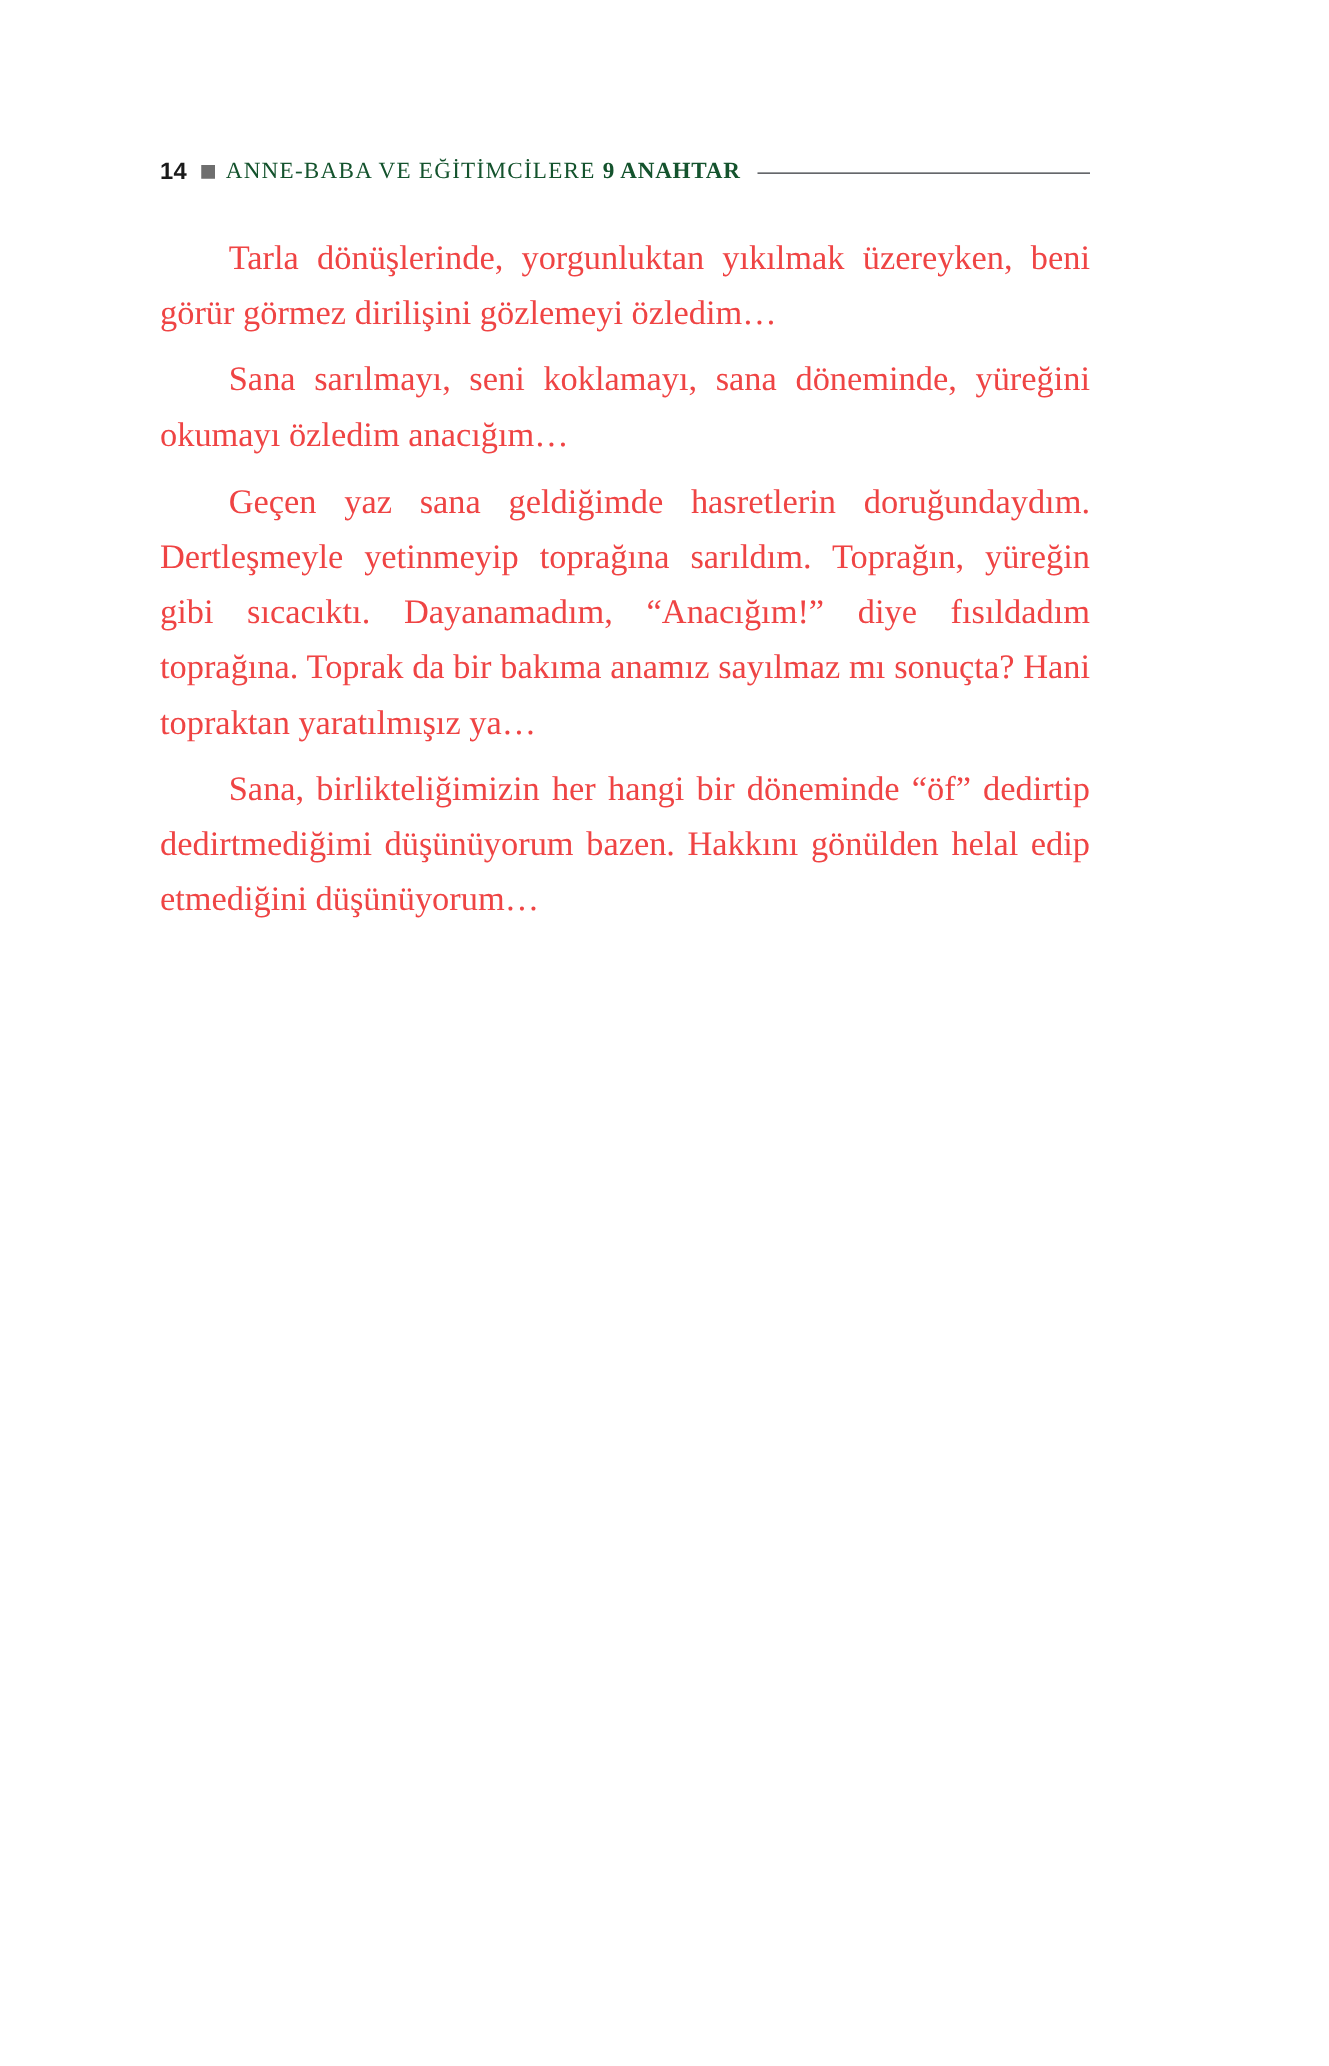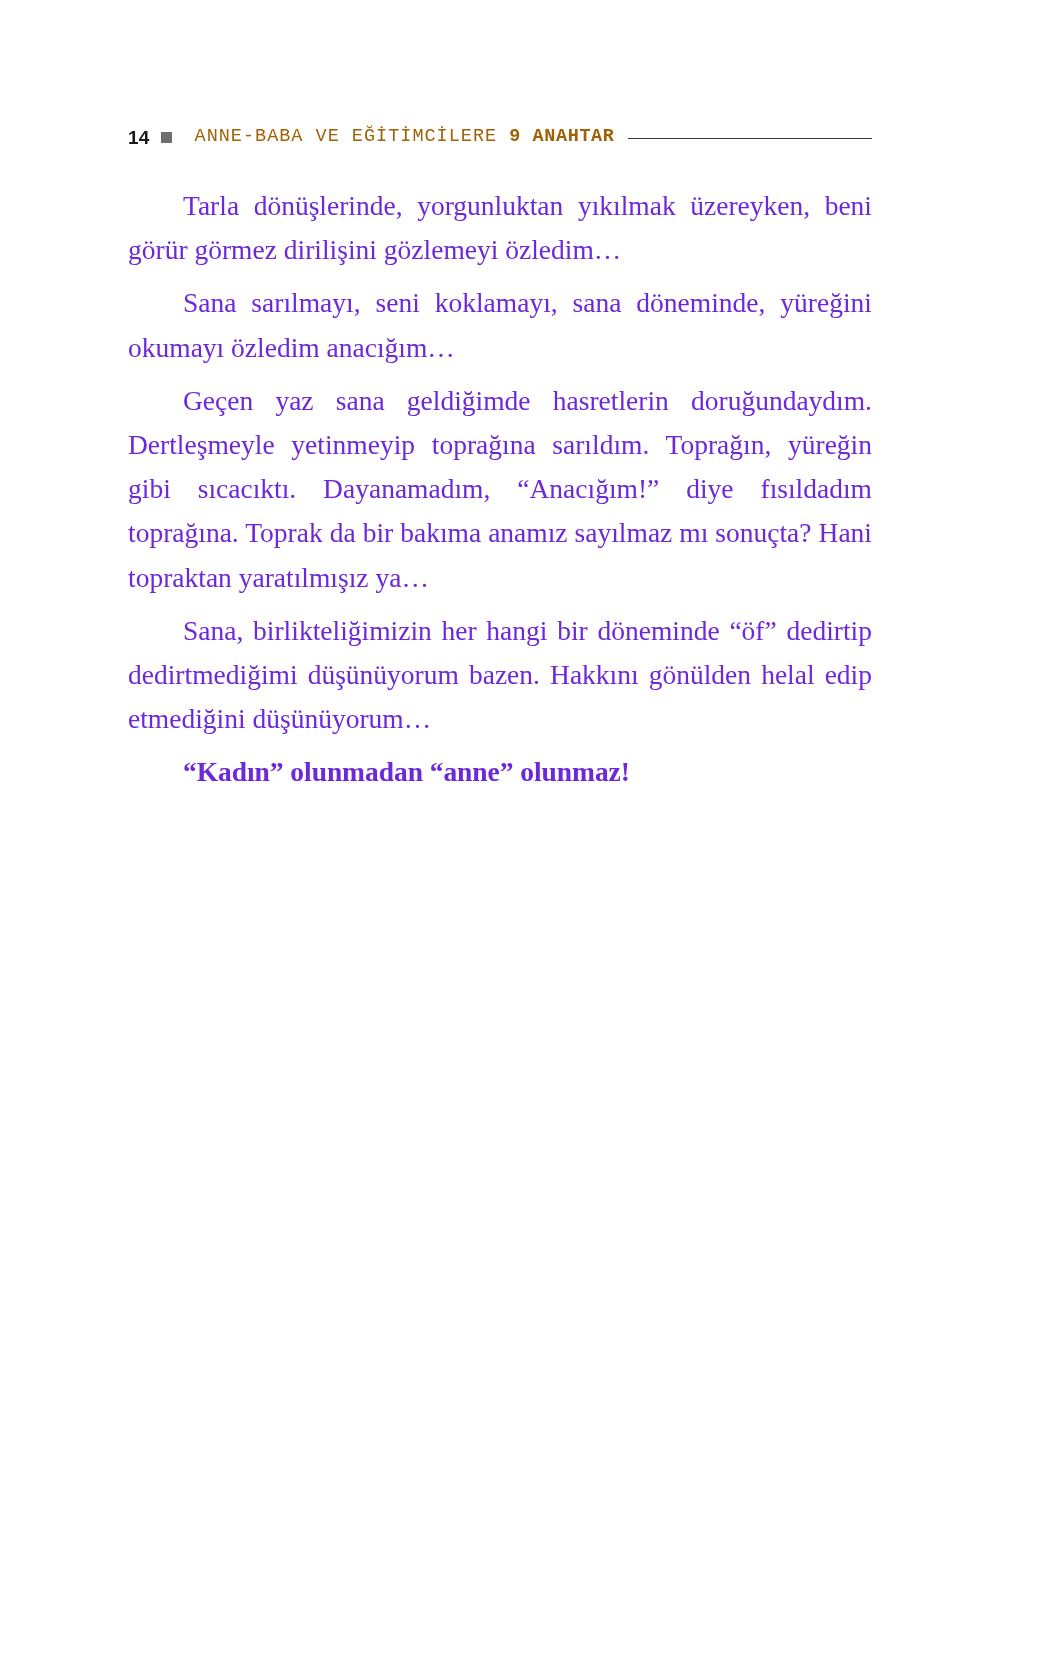--- a/index.html
+++ b/index.html
@@ -46,28 +46,27 @@
   }
   .head-square {
     display: inline-block;
     width: 11px;
     height: 11px;
     background: #6e6e6e;
     margin: 0 9px 0 11px;
     flex: 0 0 auto;
   }
   .head-title {
-    font-family: Liberation Mono, monospace;
+    font-family: Liberation Serif, serif;
     font-weight: 400;
     font-size: 18.5px;
     letter-spacing: 1.0px;
-    color: #a16207;
+    color: #14532d;
     white-space: nowrap;
     line-height: 1;
-    margin-left: 14px;
   }
   .head-title .strong {
     font-weight: 700;
     letter-spacing: 0.6px;
   }
   .head-rule {
     flex: 1 1 auto;
     height: 1px;
     background: #33363b;
     margin-left: 13px;
@@ -85,21 +84,21 @@
 
   p.para {
     margin: 0;
     font-size: 27.5px;
     line-height: 44.2px;
     text-align: justify;
     text-indent: 55px;
     text-justify: inter-word;
     word-spacing: 0px;
     hyphens: none;
-    color: #6d28d9;
+    color: #ef4444;
   }
   p.para + p.para {
     margin-top: 9px;
   }
   p.para.bold {
     font-weight: 700;
     letter-spacing: -0.05px;
   }
   p.para.short {
     text-align: left;
@@ -116,16 +115,15 @@
     <span class="head-title"><span>ANNE-BABA VE EĞİTİMCİLERE </span><span class="strong">9 ANAHTAR</span></span>
     <span class="head-rule"></span>
   </div>
 
   <div class="body-col">
 
   <p class="para">Tarla dönüşlerinde, yorgunluktan yıkılmak üzereyken, beni görür görmez dirilişini gözlemeyi özledim…</p>
       <p class="para">Sana sarılmayı, seni koklamayı, sana döneminde, yüreğini okumayı özledim anacığım…</p>
       <p class="para">Geçen yaz sana geldiğimde hasretlerin doruğundaydım. Dertleşmeyle yetinmeyip toprağına sarıldım. Toprağın, yüreğin gibi sıcacıktı. Dayanamadım, “Anacığım!” diye fısıldadım toprağına. Toprak da bir bakıma anamız sayılmaz mı sonuçta? Hani topraktan yaratılmışız ya…</p>
       <p class="para">Sana, birlikteliğimizin her hangi bir döneminde “öf” dedirtip dedirtmediğimi düşünüyorum bazen. Hakkını gönülden helal edip etmediğini düşünüyorum…</p>
-      <p class="para bold short">“Kadın” olunmadan “anne” olunmaz!</p>
     </div>
 
 </div>
 
 </body></html>

